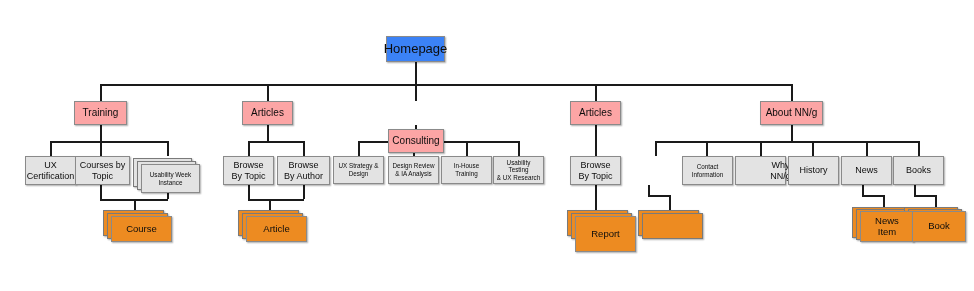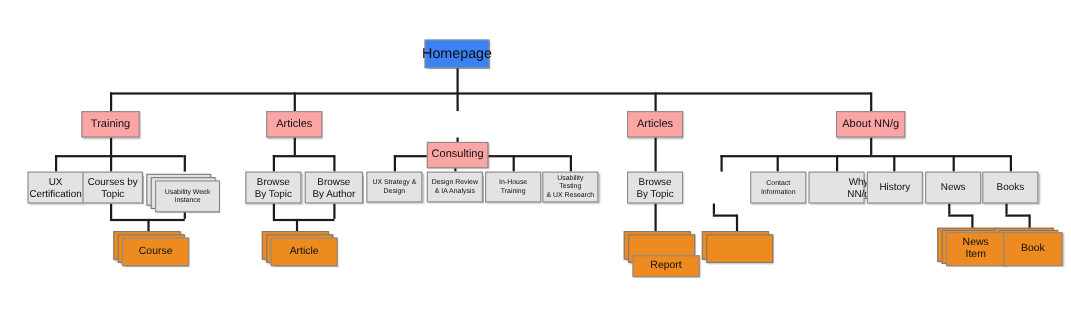--- a/index.html
+++ b/index.html
@@ -174,21 +174,21 @@
   <div class="node page small" style="left:441px; top:156px; width:51px; height:28px;">In-House
 Training</div>
   <div class="node page small" style="left:493px; top:156px; width:51px; height:28px;">Usability Testing
 &amp; UX Research</div>
 
   <div class="node section" style="left:570px; top:101px; width:51px; height:24px;">Articles</div>
   <div class="node page" style="left:570px; top:156px; width:51px; height:29px;">Browse
 By Topic</div>
   <div class="stack orange" style="left:567px; top:210px; width:61px; height:26px;"></div>
   <div class="stack orange" style="left:571px; top:213px; width:61px; height:26px;"></div>
-  <div class="node tmpl" style="left:575px; top:232px; width:61px; height:20px;">Report</div>
+  <div class="node tmpl" style="left:575px; top:216px; width:61px; height:36px;">Report</div>
 
   <div class="node section" style="left:760px; top:101px; width:63px; height:24px;">About NN/g</div>
   <div class="node page small" style="left:682px; top:156px; width:51px; height:29px;">Contact
 Information</div>
   <div class="node page" style="left:735px; top:156px; width:51px; height:29px;padding-left:42px;">Why NN/g</div>
   <div class="node page" style="left:788px; top:156px; width:51px; height:29px;">History</div>
   <div class="node page" style="left:841px; top:156px; width:51px; height:29px;">News</div>
   <div class="node page" style="left:893px; top:156px; width:51px; height:29px;">Books</div>
 
   <div class="stack orange" style="left:638px; top:210px; width:61px; height:26px;"></div>

